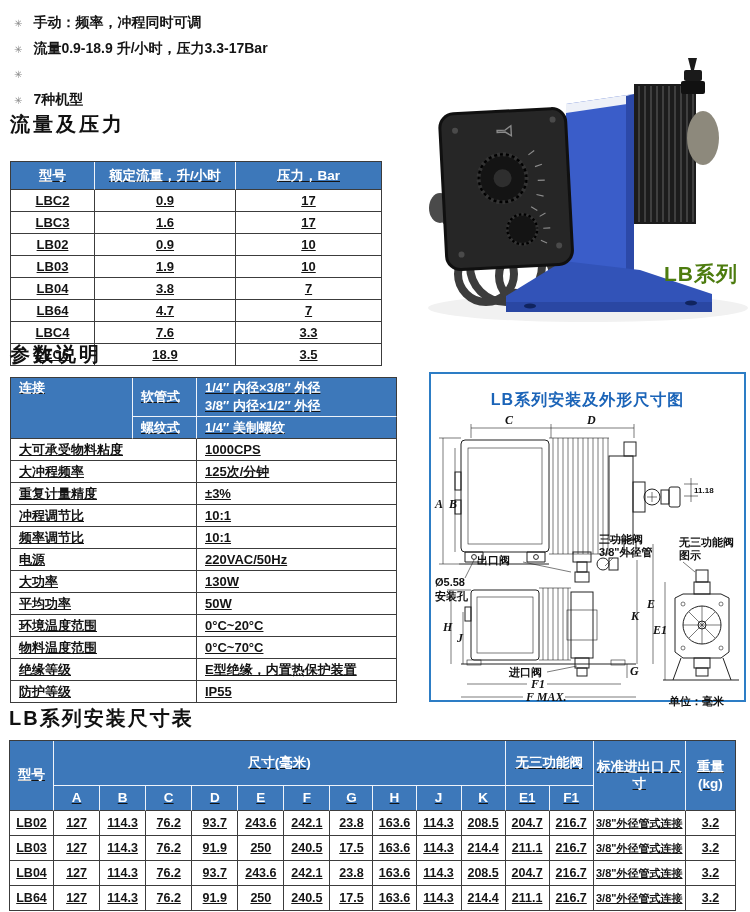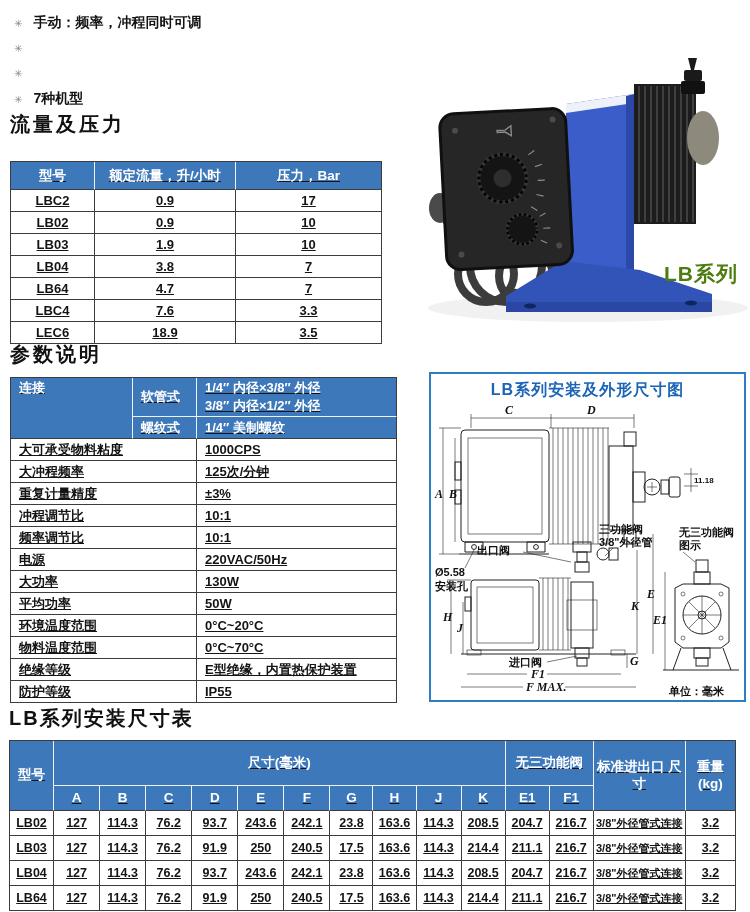--- a/index.html
+++ b/index.html
@@ -38,21 +38,21 @@
   #param-section .sec-title{margin-bottom:9px;}
   #param-table{width:386px;font-size:13px;}
   #param-table td{height:19px;text-align:left;padding:1px 8px;}
   td.pblue{background:#3d78ba;color:#fff;border-right-color:#eef3fa;border-bottom-color:#eef3fa;}
   td.pblue-end{border-right-color:#3c3c3c;}
   td.pblue-last{border-bottom-color:#3c3c3c;}
   
   #diagram{position:absolute;left:429px;top:372px;width:317px;height:330px;
      border:2px solid #2d7dc5;box-sizing:border-box;background:#fff;}
   #diagram-title{text-align:center;color:#1b64b8;font-weight:bold;font-size:16px;
-     letter-spacing:1px;margin-top:6px;}
+     letter-spacing:1px;margin-top:16px;}
   #diagram svg{display:block;margin-top:1px;}
   .dwg{stroke:#222;stroke-width:1;fill:none;}
   .dwg-thin{stroke:#222;stroke-width:0.6;fill:none;}
   .dim-letter{font-family:"Liberation Serif","DejaVu Serif",serif;font-weight:bold;
      font-style:italic;font-size:12px;fill:#111;}
   .dwg-label{font-size:11px;font-weight:bold;fill:#111;}
   .dwg-small{font-size:8px;font-weight:bold;fill:#111;}
   
   #dims-section{position:absolute;top:705px;left:9px;width:730px;}
   #dims-section .sec-title{letter-spacing:2px;margin-bottom:8px;}
@@ -67,20 +67,21 @@
 </head>
 <body>
 
 <div id="features">
   <div class="feature">
     <span class="bullet">✳</span>
     <span>手动：频率，冲程同时可调</span>
   </div>
   <div class="feature">
     <span class="bullet">✳</span>
+    <span>流量0.9-18.9 升/小时，压力3.3-17Bar</span>
   </div>
   <div class="feature">
     <span class="bullet">✳</span>
   </div>
   <div class="feature">
     <span class="bullet">✳</span>
     <span>7种机型</span>
   </div>
 </div>
 
@@ -96,20 +97,25 @@
       <tr>
         <th class="hdr-dark-bottom">型号</th>
         <th class="hdr-dark-bottom">额定流量，升/小时</th>
         <th class="hdr-dark-bottom hdr-end">压力，Bar</th>
       </tr>
     </thead>
     <tbody>
         <tr>
           <td>LBC2</td>
           <td>0.9</td>
+          <td>17</td>
+        </tr>
+        <tr>
+          <td>LBC3</td>
+          <td>1.6</td>
           <td>17</td>
         </tr>
         <tr>
           <td>LB02</td>
           <td>0.9</td>
           <td>10</td>
         </tr>
         <tr>
           <td>LB03</td>
           <td>1.9</td>

